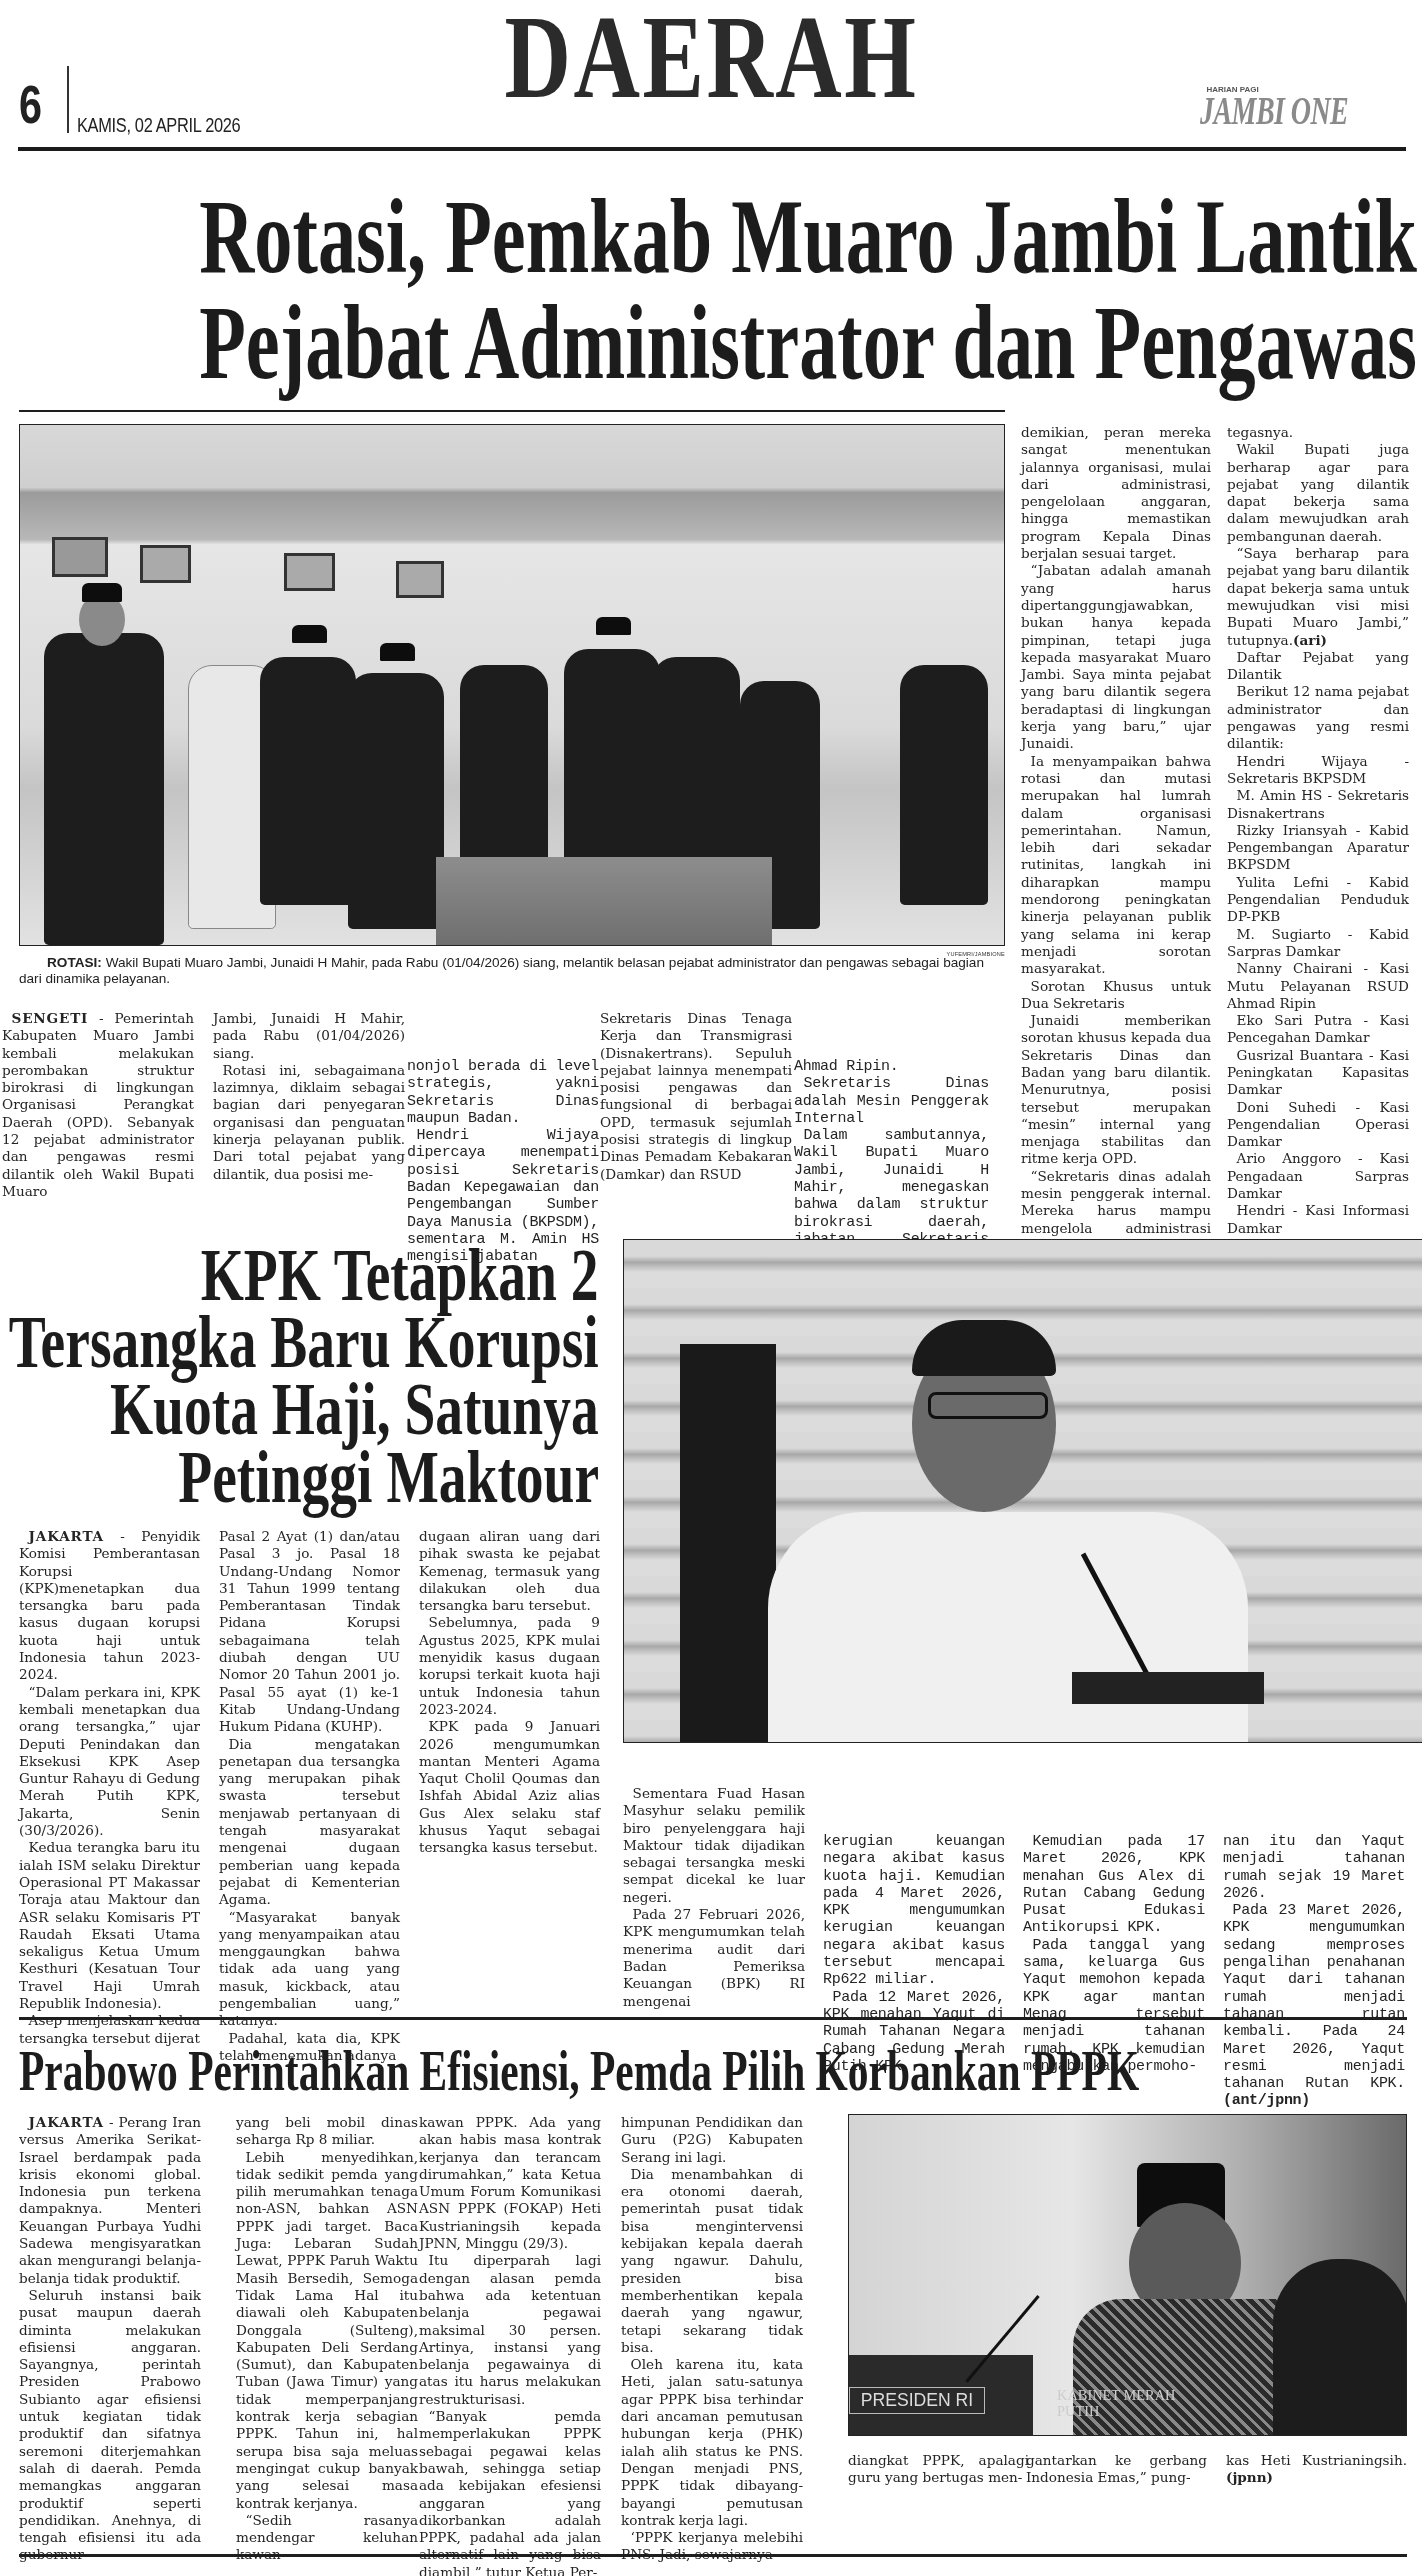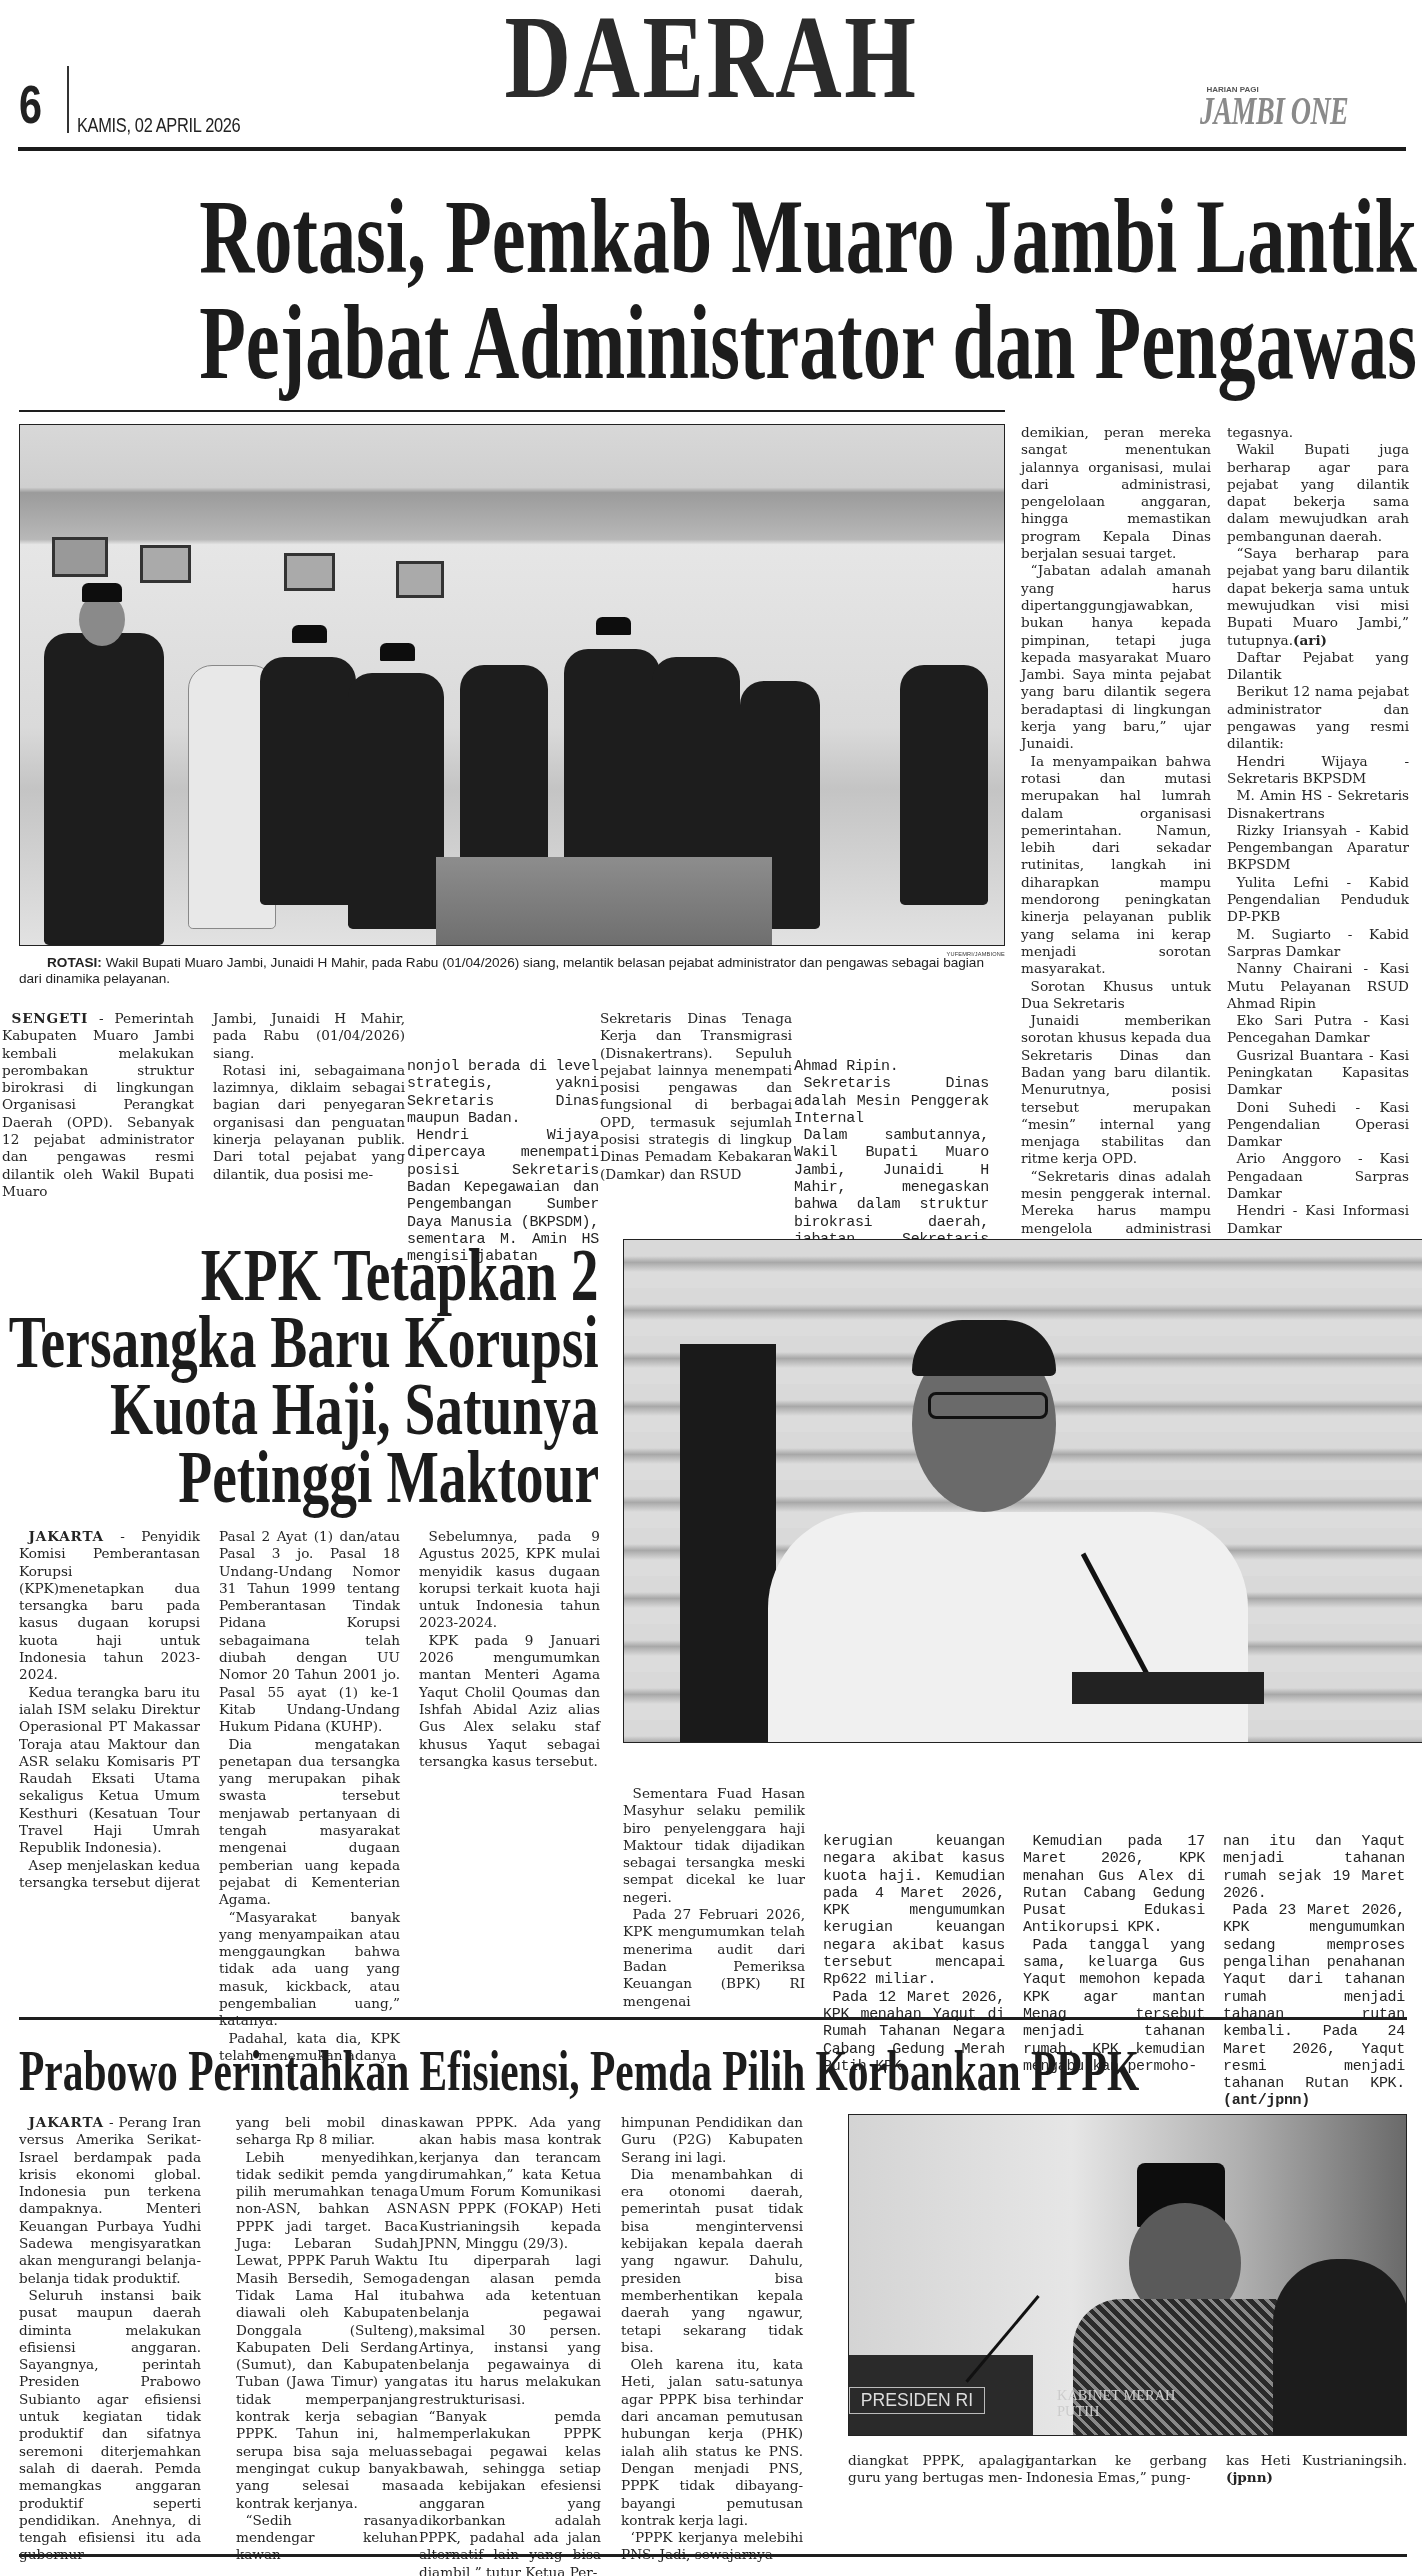--- a/index.html
+++ b/index.html
@@ -163,30 +163,32 @@
   <div class="fig" style="left:144px; top:272px; width:480px; height:240px; background:#f0f0f0; border-radius:96px 96px 0 0;"></div>
   <div class="fig head" style="left:288px; top:96px; width:144px; height:176px; background:#6a6a6a;"></div>
   <div class="fig" style="left:288px; top:80px; width:144px; height:56px; background:#1a1a1a; border-radius:72px 72px 8px 8px;"></div>
   <div class="fig" style="left:304px; top:152px; width:120px; height:27px; border:3.2px solid #111; border-radius:8px;"></div>
   <div class="fig" style="left:496px; top:304px; width:4.8px; height:168px; background:#111; transform:rotate(-28deg);"></div>
   <div class="fig" style="left:448px; top:432px; width:192px; height:32px; background:#222;"></div>
 </div>
 <div id="s2-cols">
     <div class="abs col " style="left: 19px; top: 1528px; width: 181px;">
       <p><span class="dateline">JAKARTA</span><span> - Penyidik Komisi Pemberantasan Korupsi (KPK)menetapkan dua tersangka baru pada kasus dugaan korupsi kuota haji untuk Indonesia tahun 2023-2024.</span></p>
+      <p><span>“Dalam perkara ini, KPK kembali menetapkan dua orang tersangka,” ujar Deputi Penindakan dan Eksekusi KPK Asep Guntur Rahayu di Gedung Merah Putih KPK, Jakarta, Senin (30/3/2026).</span></p>
       <p><span>Kedua terangka baru itu ialah ISM selaku Direktur Operasional PT Makassar Toraja atau Maktour dan ASR selaku Komisaris PT Raudah Eksati Utama sekaligus Ketua Umum Kesthuri (Kesatuan Tour Travel Haji Umrah Republik Indonesia).</span></p>
       <p><span>Asep menjelaskan kedua tersangka tersebut dijerat</span></p>
     </div>
     <div class="abs col " style="left: 219px; top: 1528px; width: 181px;">
       <p class="noind"><span>Pasal 2 Ayat (1) dan/atau Pasal 3 jo. Pasal 18 Undang-Undang Nomor 31 Tahun 1999 tentang Pemberantasan Tindak Pidana Korupsi sebagaimana telah diubah dengan UU Nomor 20 Tahun 2001 jo. Pasal 55 ayat (1) ke-1 Kitab Undang-Undang Hukum Pidana (KUHP).</span></p>
       <p><span>Dia mengatakan penetapan dua tersangka yang merupakan pihak swasta tersebut menjawab pertanyaan di tengah masyarakat mengenai dugaan pemberian uang kepada pejabat di Kementerian Agama.</span></p>
       <p><span>“Masyarakat banyak yang menyampaikan atau menggaungkan bahwa tidak ada uang yang masuk, kickback, atau pengembalian uang,” katanya.</span></p>
       <p><span>Padahal, kata dia, KPK telah menemukan adanya</span></p>
     </div>
     <div class="abs col " style="left: 419px; top: 1528px; width: 181px;">
+      <p class="noind"><span>dugaan aliran uang dari pihak swasta ke pejabat Kemenag, termasuk yang dilakukan oleh dua tersangka baru tersebut.</span></p>
       <p><span>Sebelumnya, pada 9 Agustus 2025, KPK mulai menyidik kasus dugaan korupsi terkait kuota haji untuk Indonesia tahun 2023-2024.</span></p>
       <p><span>KPK pada 9 Januari 2026 mengumumkan mantan Menteri Agama Yaqut Cholil Qoumas dan Ishfah Abidal Aziz alias Gus Alex selaku staf khusus Yaqut sebagai tersangka kasus tersebut.</span></p>
     </div>
     <div class="abs col " style="left: 623px; top: 1785px; width: 182px;">
       <p><span>Sementara Fuad Hasan Masyhur selaku pemilik biro penyelenggara haji Maktour tidak dijadikan sebagai tersangka meski sempat dicekal ke luar negeri.</span></p>
       <p><span>Pada 27 Februari 2026, KPK mengumumkan telah menerima audit dari Badan Pemeriksa Keuangan (BPK) RI mengenai</span></p>
     </div>
     <div class="abs col cond" style="left: 823px; top: 1785px; width: 182px;">
       <p class="noind"><span>kerugian keuangan negara akibat kasus kuota haji. Kemudian pada 4 Maret 2026, KPK mengumumkan kerugian keuangan negara akibat kasus tersebut mencapai Rp622 miliar.</span></p>
       <p><span>Pada 12 Maret 2026, KPK menahan Yaqut di Rumah Tahanan Negara Cabang Gedung Merah Putih KPK.</span></p>

